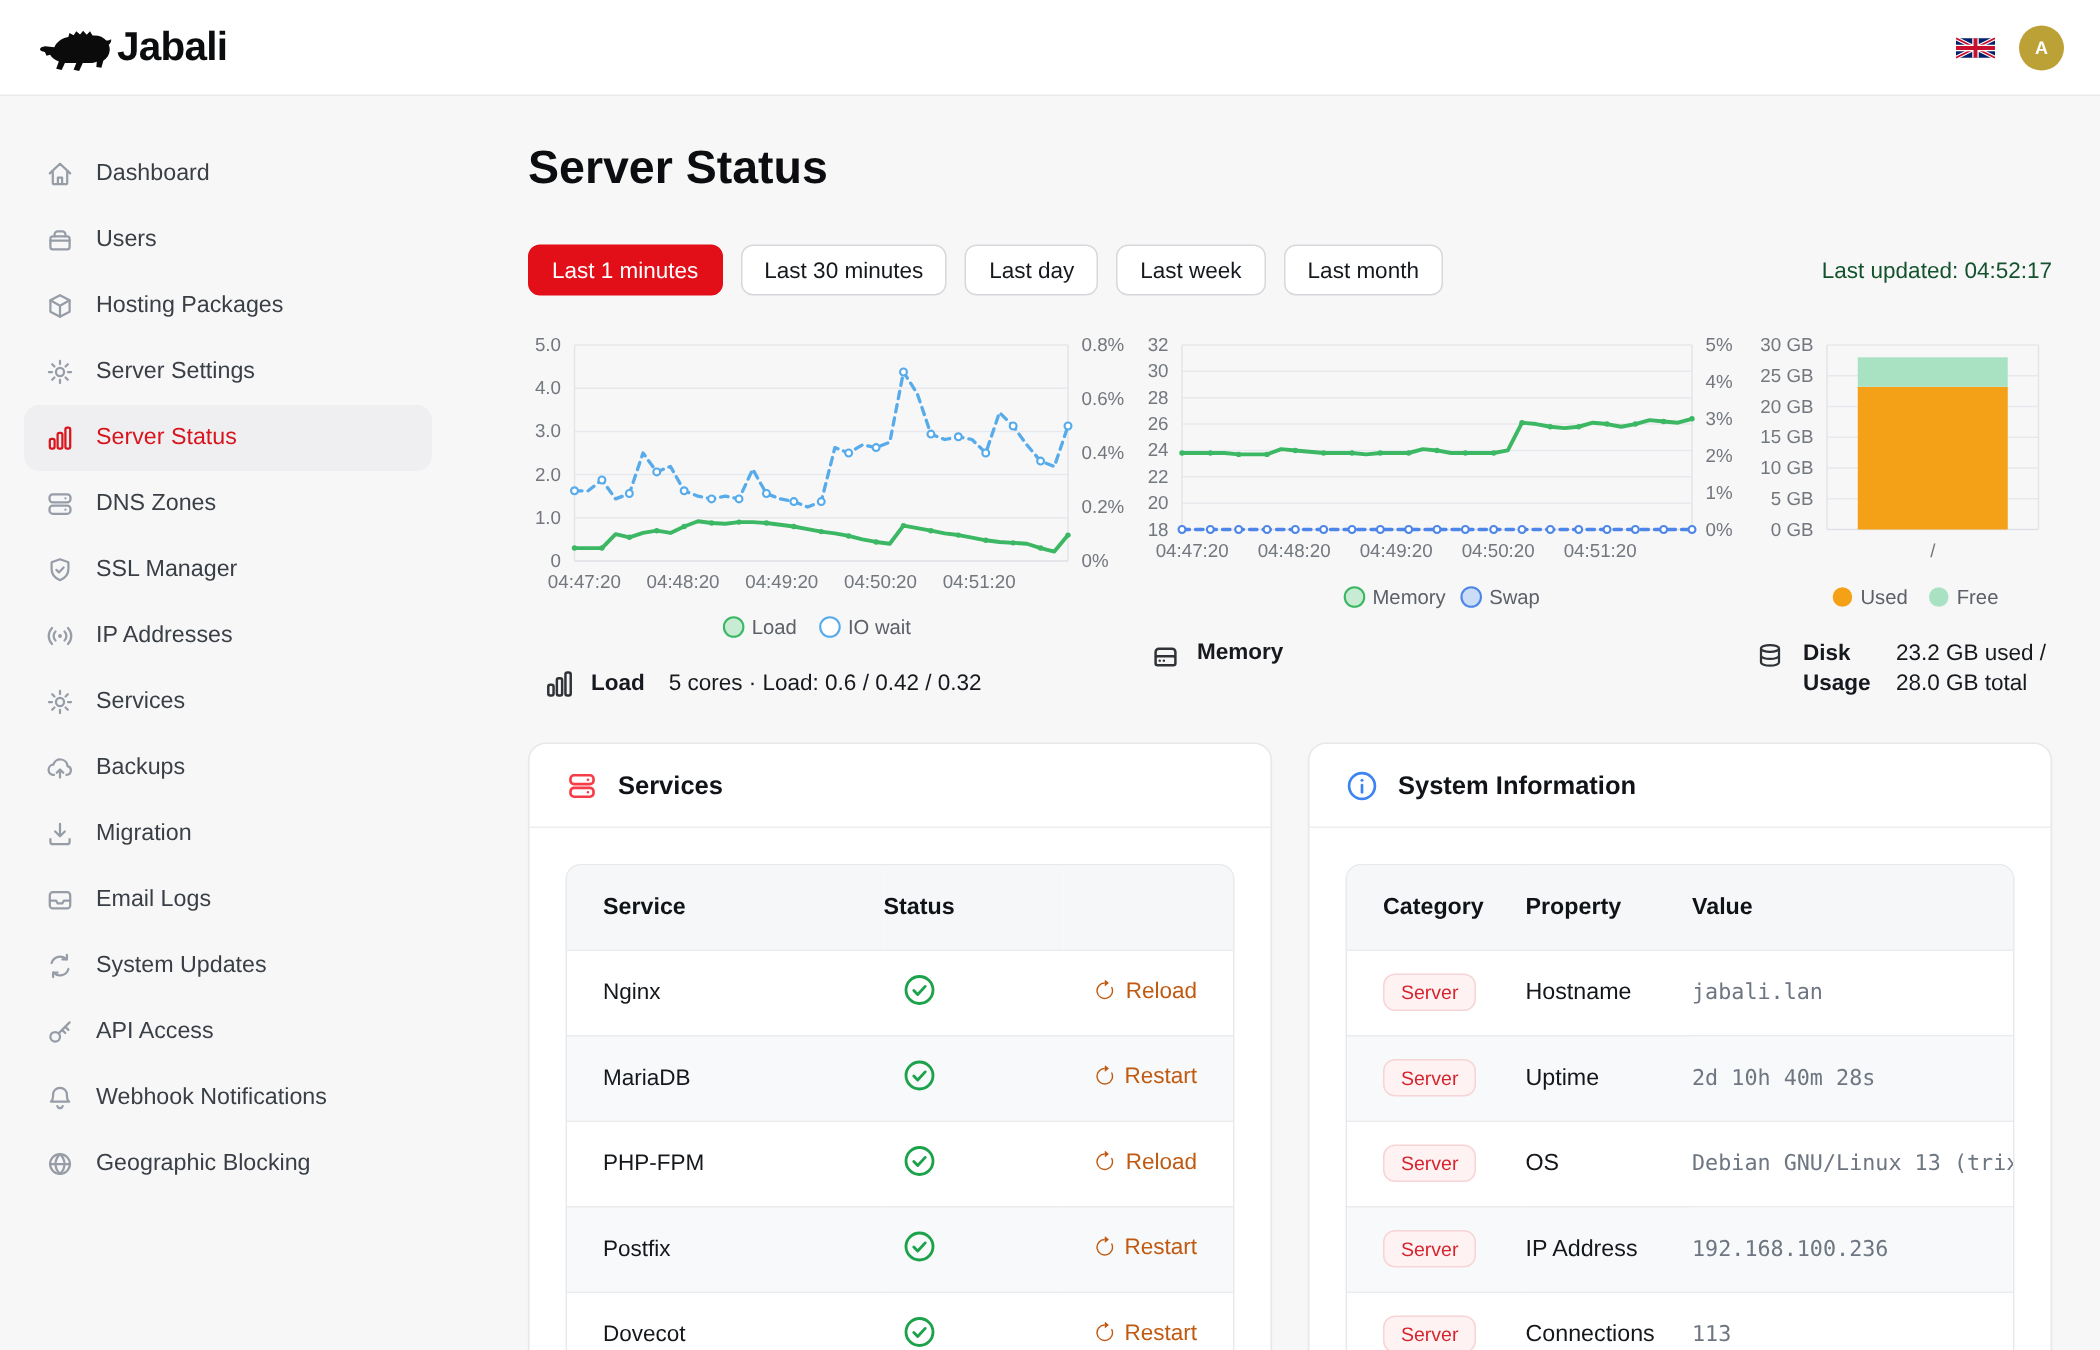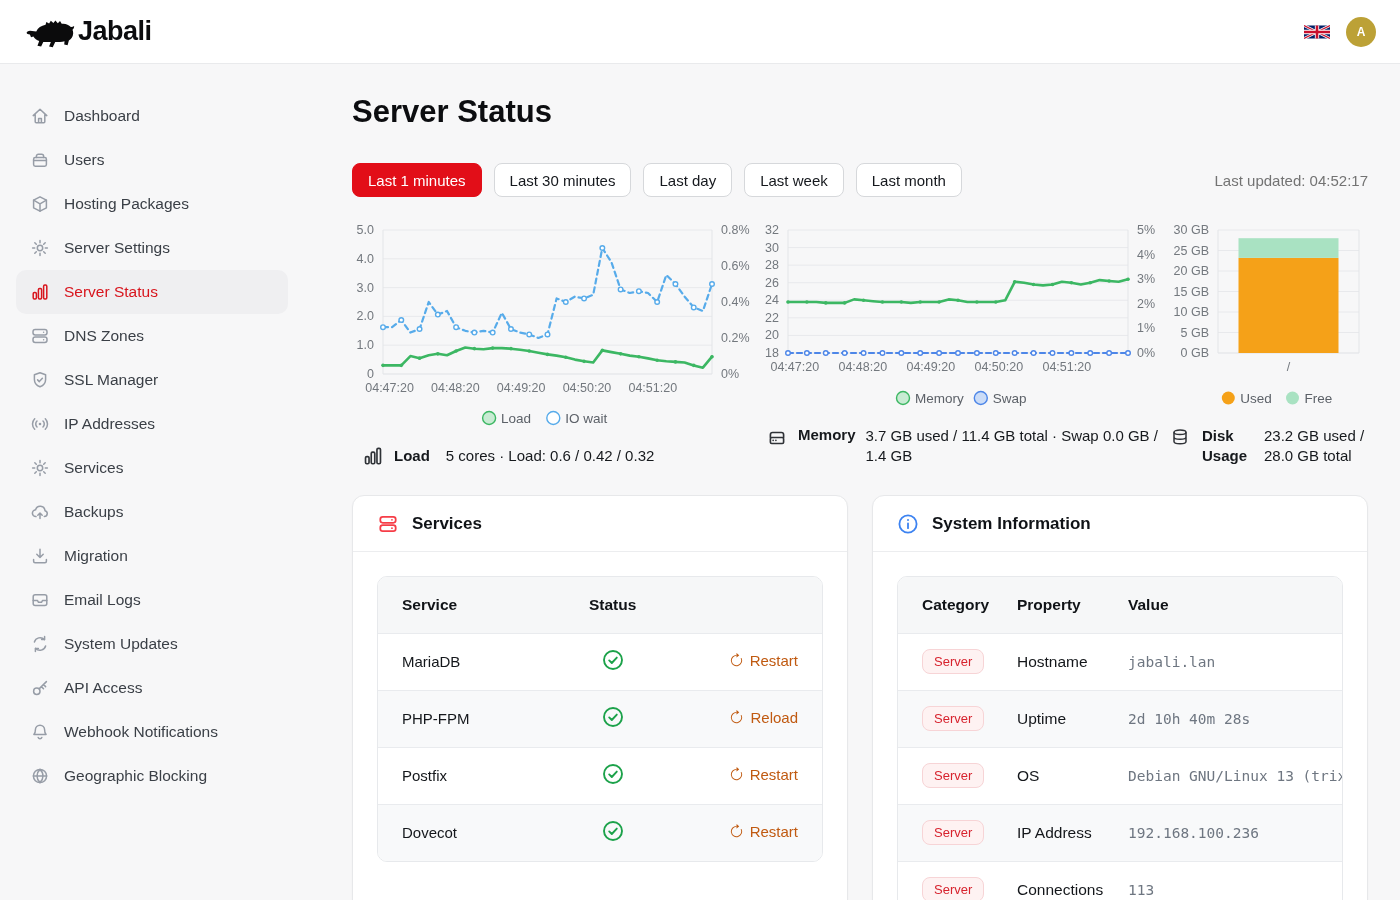--- a/index.html
+++ b/index.html
@@ -26,21 +26,21 @@
   .nav-item.active .nav-icon { color:#D8151D; }
 
   
   .main { position:absolute; top:64px; left:352px; width:1016px; bottom:0; }
   .page-title { position:absolute; top:30px; left:0; font-size:31px; font-weight:800; color:#0C0D10; }
 
   .toolbar { position:absolute; top:99px; left:0; display:flex; gap:12px; }
   .range-btn { height:34px; padding:0 15px; border-radius:8px; font-family:inherit; font-size:15px;
     background:#FFFFFF; border:1px solid #D6D8DB; color:#15181D; cursor:pointer; }
   .range-btn.active { background:#E20E18; border-color:#E20E18; color:#FFFFFF; }
-  .last-updated { position:absolute; top:108px; right:0; font-size:15px; color:#737373; }
+  .last-updated { position:absolute; top:108px; right:0; font-size:15px; color:#14532d; }
 
   .chart-svg { position:absolute; }
   #chart-load   { top:154px; left:0; }
   #chart-memory { top:154px; left:406px; }
   #chart-disk   { top:154px; left:813px; }
 
   .stat { position:absolute; display:flex; gap:10px; font-size:15px; color:#16191D; align-items:flex-start; }
   .stat .stat-icon { width:22px; height:22px; color:#2F3237; flex:0 0 22px; margin-top:1px; }
   .stat .stat-label { font-weight:700; }
   #stat-load   { top:380px; left:10px; align-items:center; }
@@ -447,21 +447,20 @@
 
   <div class="stat" id="stat-memory">
     <span class="stat-icon">
       <svg width="22" height="22" viewBox="0 0 20 20" fill="none" stroke="currentColor" stroke-width="1.5" stroke-linecap="round">
           <path d="M4 9.5V7a2 2 0 012-2h8a2 2 0 012 2v2.5"></path>
           <rect x="4" y="9.5" width="12" height="5.5" rx="1.2"></rect>
           <path d="M6.5 12.2h.01M9 12.2h.01"></path>
         </svg>
     </span>
     <span class="stat-label">Memory</span>
-    <span class="stat-value">3.7 GB used / 11.4 GB total · Swap 0.0 GB / 1.4 GB</span>
   </div>
 
   <div class="stat" id="stat-disk">
     <span class="stat-icon">
       <svg width="20" height="20" viewBox="0 0 20 20" fill="none" stroke="currentColor" stroke-width="1.5">
           <ellipse cx="10" cy="5.3" rx="6" ry="2.3"></ellipse>
           <path d="M4 5.3v9.2c0 1.3 2.7 2.3 6 2.3s6-1 6-2.3V5.3M4 10c0 1.3 2.7 2.3 6 2.3s6-1 6-2.3"></path>
         </svg>
     </span>
     <span class="stat-label">Disk Usage</span>
@@ -489,20 +488,36 @@
             </colgroup>
           <thead>
             <tr>
               <th class="pl">Service</th>
               <th>Status</th>
               <th></th>
             </tr>
           </thead>
           <tbody id="services-tbody">
               <tr>
+                <td class="pl svc-name">Nginx</td>
+                <td class="svc-status"><span><svg width="22" height="22" viewBox="0 0 22 22" fill="none">
+                      <circle cx="11" cy="11" r="9" stroke="#1CA24A" stroke-width="1.9"></circle>
+                      <path d="M7.2 11.4l2.6 2.6 5-5.4" stroke="#1CA24A" stroke-width="1.9" stroke-linecap="round" stroke-linejoin="round"></path>
+                    </svg></span></td>
+                <td class="svc-action"><a class="action-link">
+                    <span style="display:inline-flex">
+                      <svg width="15" height="15" viewBox="0 0 16 16" fill="currentColor">
+                        <path d="M8 3a5 5 0 1 0 4.546 2.914.5.5 0 0 1 .908-.417A6 6 0 1 1 8 2v1z"></path>
+                        <path d="M8 4.466V.534a.25.25 0 0 1 .41-.192l2.36 1.966c.12.1.12.284 0 .384L8.41 4.658A.25.25 0 0 1 8 4.466z"></path>
+                      </svg>
+                    </span>
+                    <span>Reload</span>
+                  </a></td>
+              </tr>
+              <tr>
                 <td class="pl svc-name">MariaDB</td>
                 <td class="svc-status"><span><svg width="22" height="22" viewBox="0 0 22 22" fill="none">
                       <circle cx="11" cy="11" r="9" stroke="#1CA24A" stroke-width="1.9"></circle>
                       <path d="M7.2 11.4l2.6 2.6 5-5.4" stroke="#1CA24A" stroke-width="1.9" stroke-linecap="round" stroke-linejoin="round"></path>
                     </svg></span></td>
                 <td class="svc-action"><a class="action-link">
                     <span style="display:inline-flex">
                       <svg width="15" height="15" viewBox="0 0 16 16" fill="currentColor">
                         <path d="M8 3a5 5 0 1 0 4.546 2.914.5.5 0 0 1 .908-.417A6 6 0 1 1 8 2v1z"></path>
                         <path d="M8 4.466V.534a.25.25 0 0 1 .41-.192l2.36 1.966c.12.1.12.284 0 .384L8.41 4.658A.25.25 0 0 1 8 4.466z"></path>

